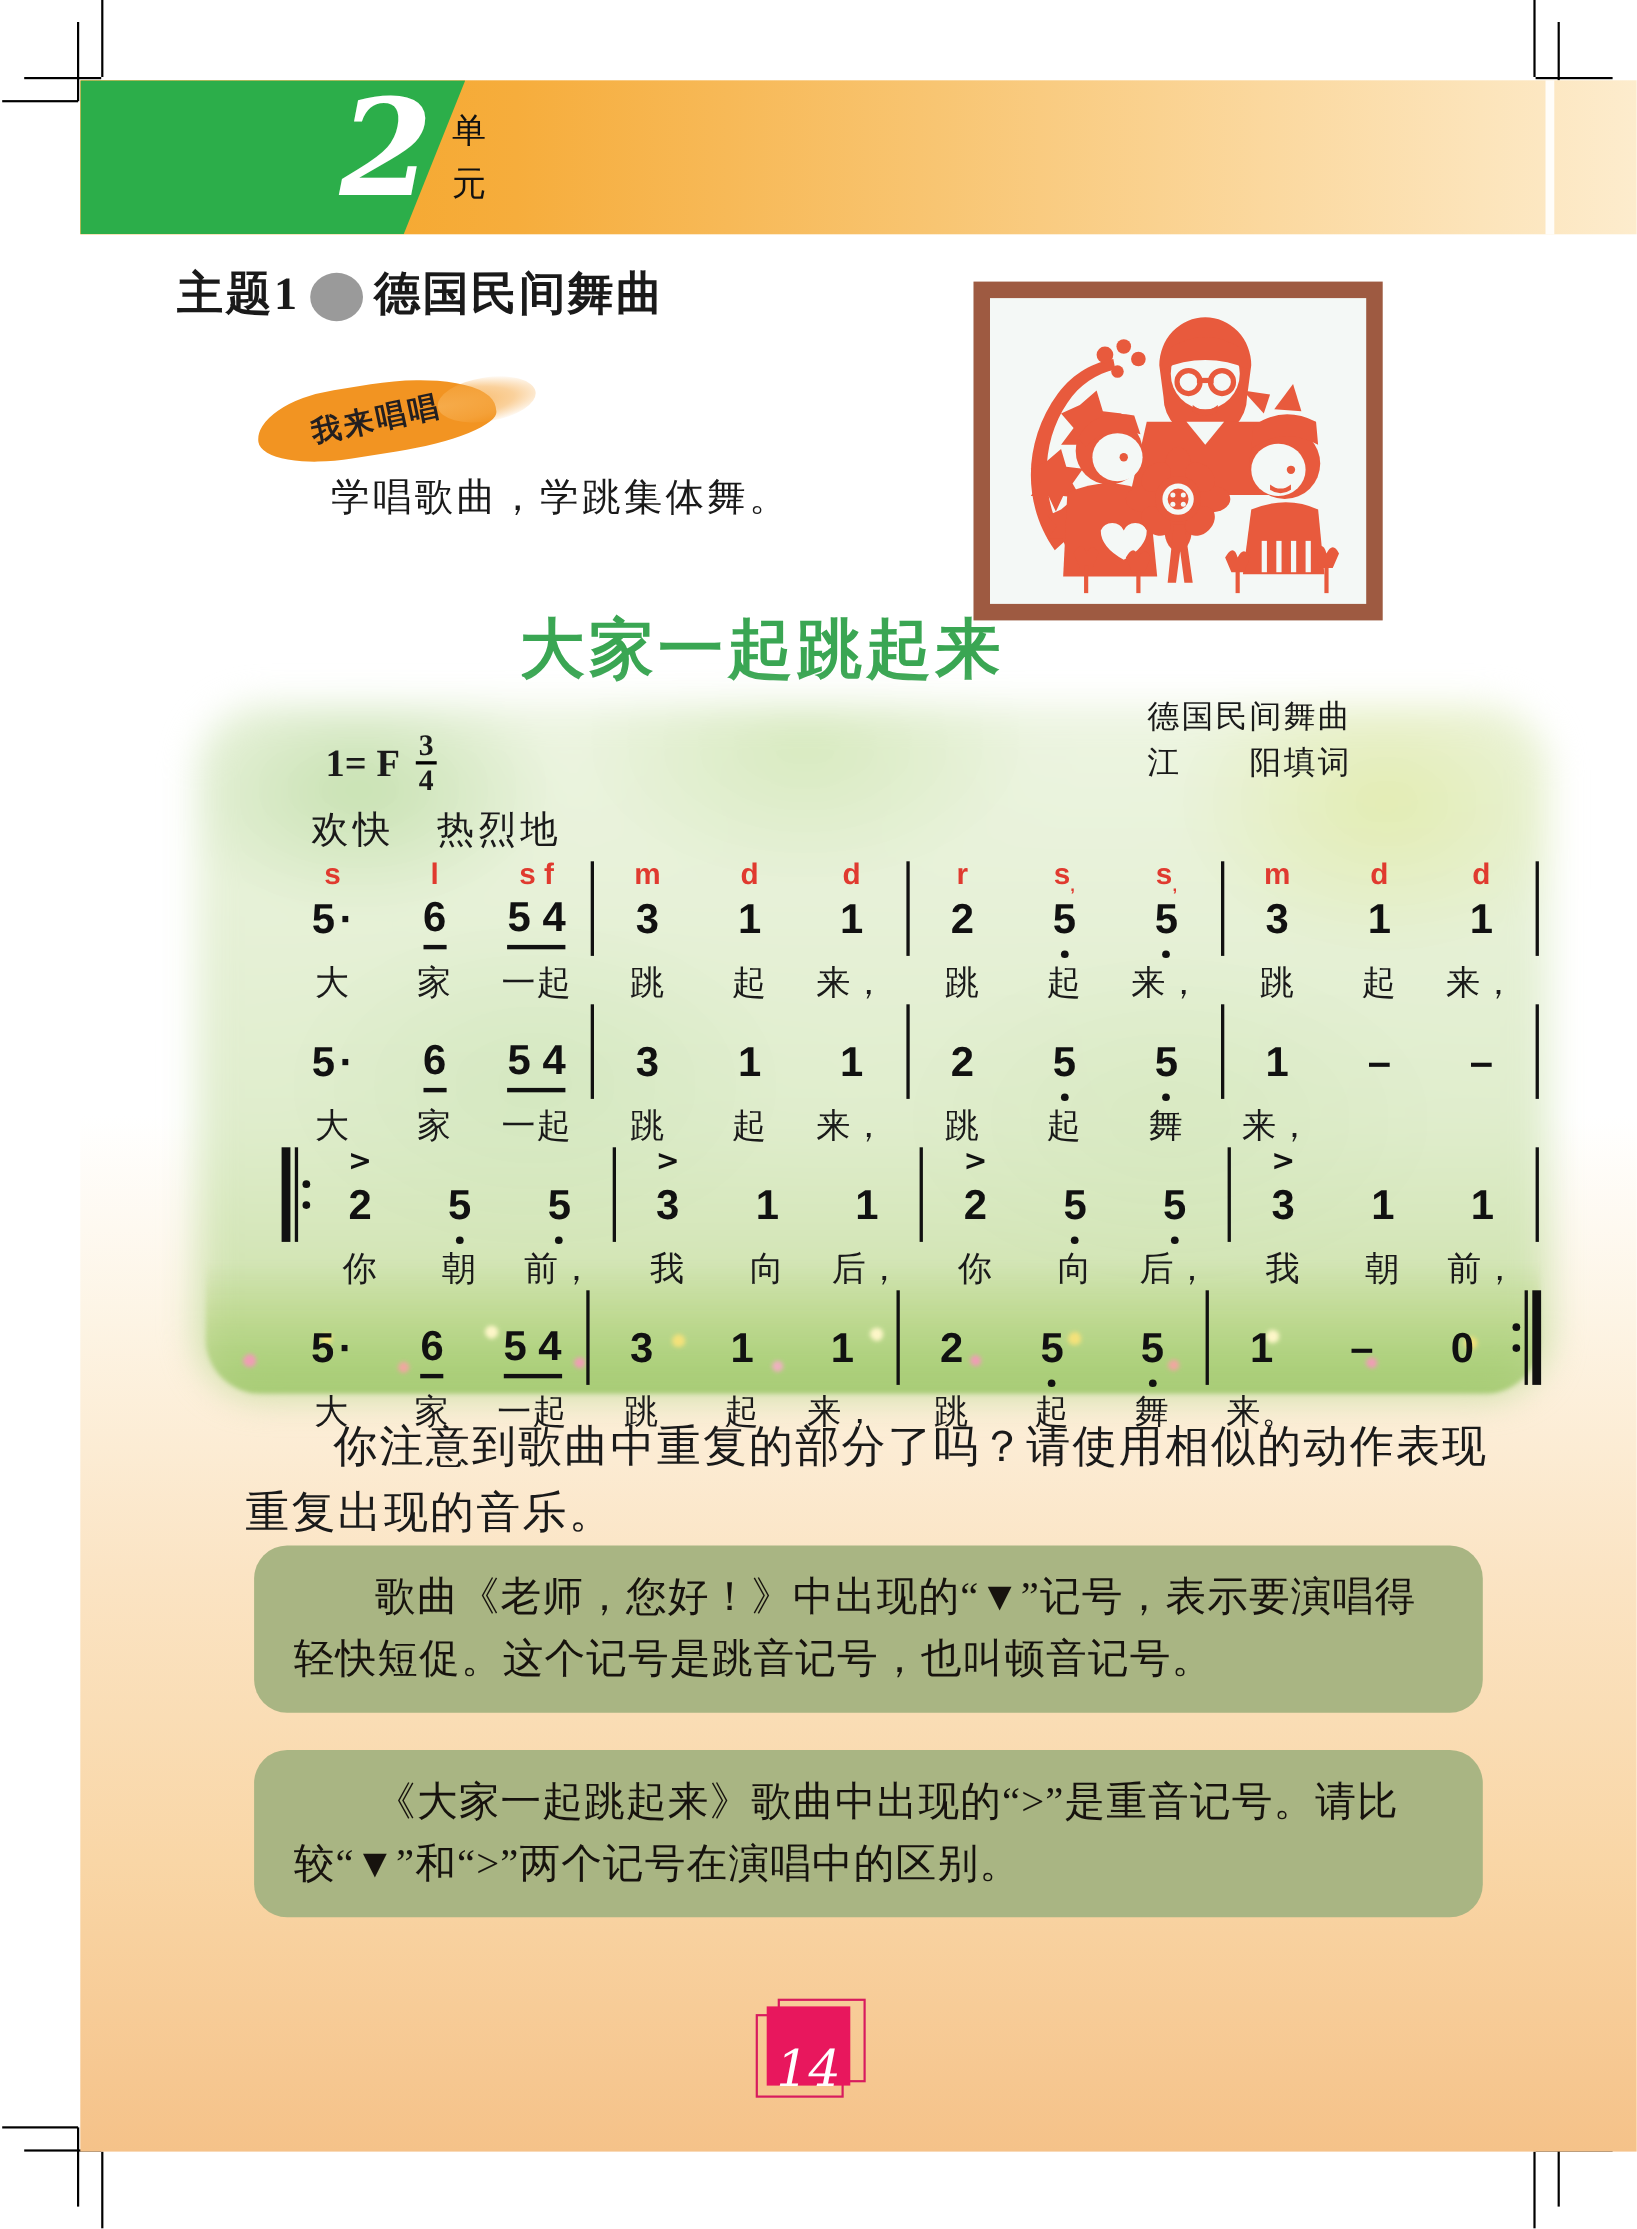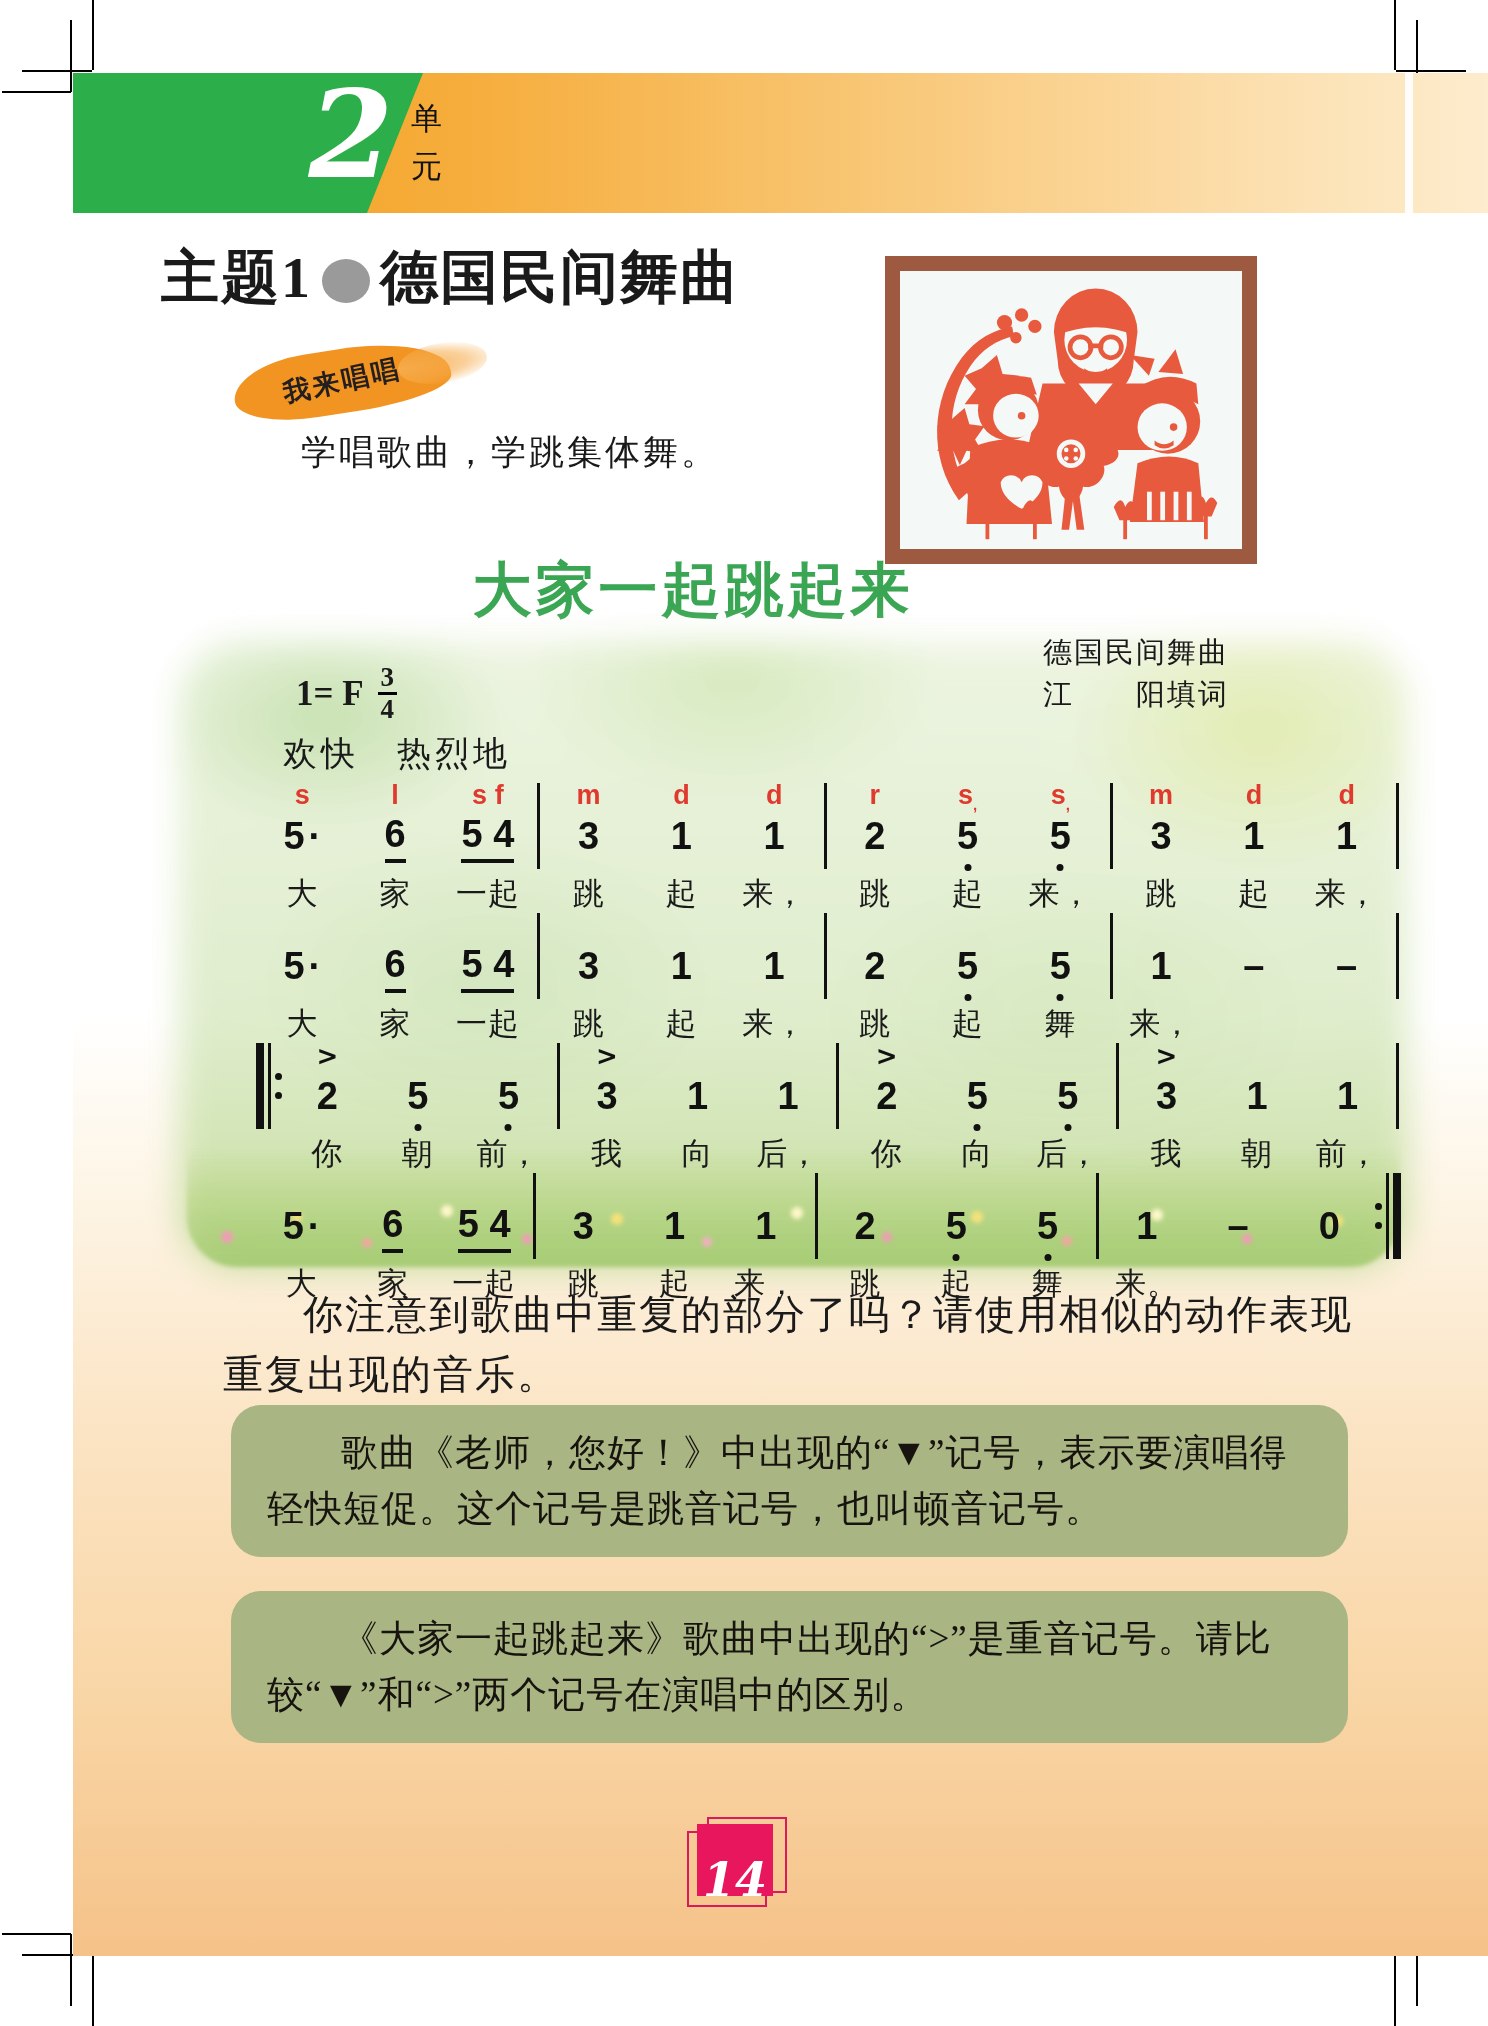--- a/index.html
+++ b/index.html
@@ -21,21 +21,21 @@
     background:linear-gradient(90deg,#f4a01c 0%,#f6ad3c 28%,#f8c572 55%,#fbd89e 76%,#fce4ba 90%,#fdeccd 100%);}
   .banner-green{position:absolute;left:0;top:0;width:350px;height:100%;
     background:#2cae4a;clip-path:polygon(0 0,100% 0,84% 100%,0 100%);}
   .banner-gap{position:absolute;top:0;right:75px;width:8px;height:100%;background:rgba(255,255,255,.9);}
   .unit-num{position:absolute;left:218px;top:-14px;width:120px;text-align:center;
     font-family:"DejaVu Serif","Liberation Serif",serif;font-style:italic;font-weight:bold;
     font-size:122px;line-height:150px;color:#ffffff;}
   .unit-label{position:absolute;left:338px;top:22px;font-family:"Liberation Serif",serif;
     font-size:31px;line-height:48px;color:#111;text-align:center;}
   
-  .title{position:absolute;left:88px;top:166px;font-weight:bold;font-size:58px;
+  .title{position:absolute;left:88px;top:166px;font-weight:bold;font-size:42px;
     font-family:"Liberation Serif","DejaVu Serif",serif;letter-spacing:2px;display:flex;align-items:center;}
   .title-dot{display:inline-block;width:48px;height:44px;border-radius:50%;background:#9a9a9a;margin:6px 10px 0 10px;}
   
   .badge{position:absolute;left:160px;top:276px;width:218px;height:64px;
     background:#f29422;border-radius:55% 80% 70% 60% / 90% 95% 55% 70%;
     transform:rotate(-9deg);display:flex;align-items:center;justify-content:center;}
   .badge::after{content:"";position:absolute;right:-38px;top:10px;width:90px;height:40px;
     background:radial-gradient(ellipse at left,#f6ab4a 0%,rgba(246,171,74,.55) 55%,rgba(246,171,74,0) 85%);
     border-radius:50%;}
   .badge span{font-weight:bold;font-size:27px;color:#231f20;transform:rotate(-3deg);letter-spacing:3px;}
@@ -110,21 +110,21 @@
     padding:20px 36px;font-size:37px;line-height:56px;text-indent:2em;letter-spacing:1px;color:#17130e;}
   .tipbox.b1{top:1332px;}
   .tipbox.b2{top:1518px;}
   
   .pagenum{position:absolute;left:612px;top:1744px;width:110px;height:104px;}
   .pn-outline{position:absolute;border:2px solid #d81b5e;background:transparent;}
   .pn-o1{left:22px;top:0;width:76px;height:72px;}
   .pn-o2{left:2px;top:14px;width:76px;height:72px;}
   .pn-fill{position:absolute;left:12px;top:7px;width:76px;height:72px;background:#e8175d;
     display:flex;align-items:center;justify-content:center;}
-  .pn-fill span{font-family:"DejaVu Serif","Liberation Serif",serif;font-style:italic;font-weight:bold;
+  .pn-fill span{font-family:"DejaVu Serif","Liberation Serif",serif;font-style:italic;font-weight:normal;
     font-size:46px;color:#ffffff;margin-top:40px;}
 </style>
 </head>
 <body>
 
 <div>
   <div class="crop" style="left:92px;top:0;width:2px;height:70px;"></div>
   <div class="crop" style="left:70px;top:20px;width:2px;height:72px;"></div>
   <div class="crop" style="left:22px;top:70px;width:70px;height:2px;"></div>
   <div class="crop" style="left:2px;top:91px;width:69px;height:2px;"></div>

